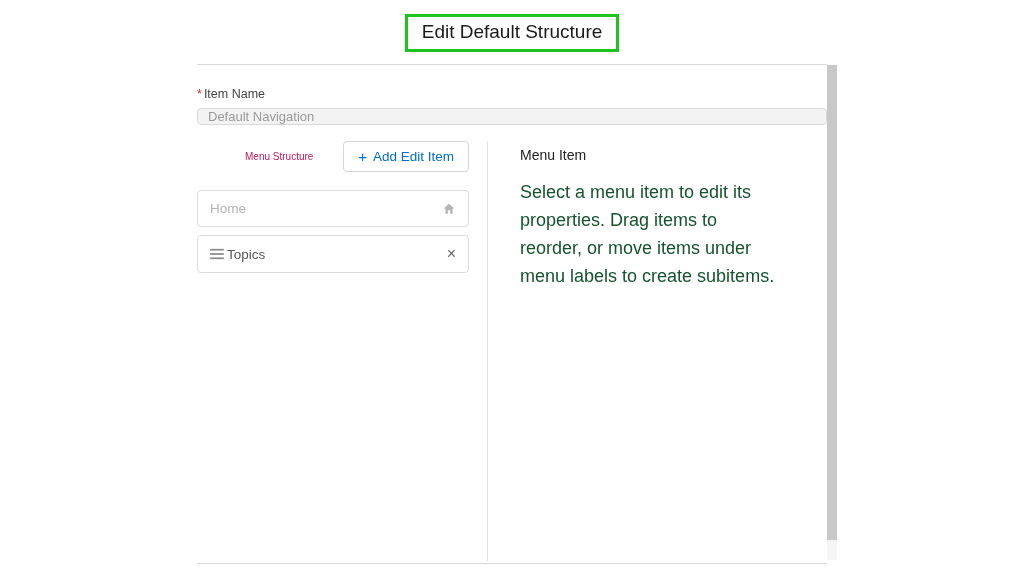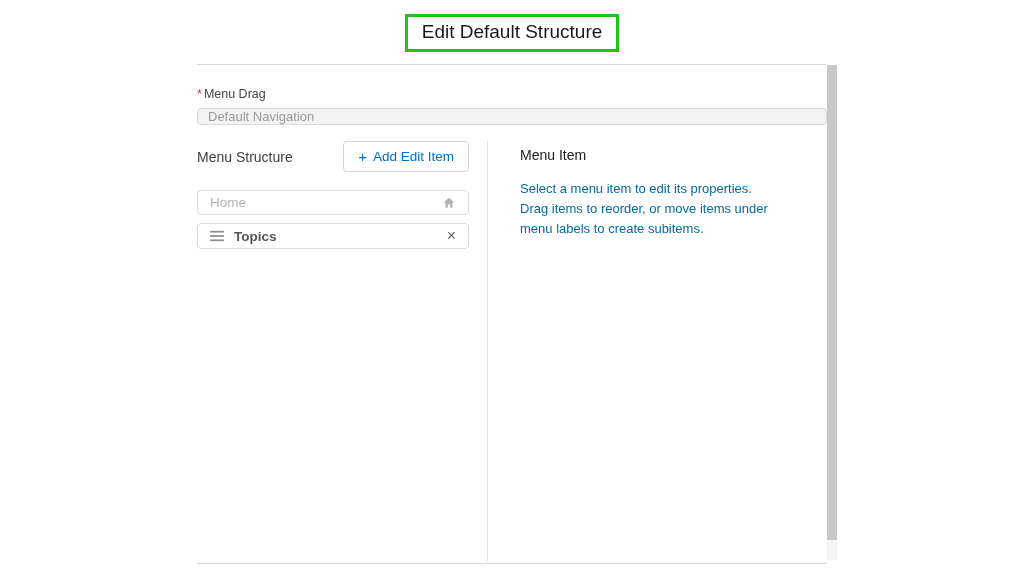--- a/index.html
+++ b/index.html
@@ -95,22 +95,23 @@
       padding-left: 32px;
       min-height: 420px;
     }
     .structure-header {
       display: flex;
       align-items: center;
       justify-content: space-between;
       margin-bottom: 18px;
     }
     .structure-label {
-      font-size: 14px;
-      color: #404040;
+      font-size: 10px;
+      color: #be185d;
+      margin-left: 48px;
     }
     .add-btn {
       display: flex;
       align-items: center;
       gap: 6px;
       border: 1px solid #d5d5d5;
       border-radius: 4px;
       background: #fff;
       padding: 7px 14px;
       font-size: 13.5px;
@@ -121,38 +122,37 @@
       font-size: 15px;
       line-height: 1;
       color: #006dcc;
     }
     .menu-item {
       display: flex;
       align-items: center;
       justify-content: space-between;
       border: 1px solid #dcdcdc;
       border-radius: 4px;
-      padding: 4px 12px;
+      padding: 10px 12px;
       margin-bottom: 8px;
       background: #fff;
     }
     .menu-item.fixed {
       color: #b3b3b3;
     }
     .menu-item .label {
       font-size: 13.5px;
     }
     .menu-item.movable {
       color: #555;
     }
     .menu-item .left-group {
       display: flex;
       align-items: center;
-      gap: 10px;
-      font-weight: bold;
+      gap: 3px;
     }
     .home-icon {
       width: 14px;
       height: 14px;
       fill: #b3b3b3;
     }
     .drag-icon {
       width: 14px;
       height: 12px;
       fill: #8a8a8a;
@@ -163,22 +163,22 @@
       line-height: 1;
       cursor: pointer;
     }
     .right-heading {
       font-size: 14px;
       color: #222;
       margin-top: 6px;
       margin-bottom: 16px;
     }
     .right-text {
-      font-size: 13px;
-      color: #0369a1;
+      font-size: 18px;
+      color: #14532d;
       line-height: 1.55;
       max-width: 260px;
     }
     .bottom-divider {
       position: absolute;
       left: 0;
       right: 0;
       bottom: -3px;
       border-top: 1px solid #d9d9d9;
     }
@@ -194,21 +194,21 @@
   </div>
   <div class="divider"></div>
 
   <div class="content">
     <div class="scroll-track">
       <div class="scroll-thumb"></div>
     </div>
 
     <div class="form-area">
       <div class="field-label">
-        <span class="required">*</span><span>Menu Drag</span>
+        <span class="required">*</span><span>Item Name</span>
       </div>
       <input type="text" class="text-input" readonly="" value="Default Navigation" style="">
 
       <div class="columns">
         <div class="left-col">
           <div class="structure-header">
             <span class="structure-label">Menu Structure</span>
             <button class="add-btn">
               <span class="plus">+</span>
               <span>Add Edit Item</span>

